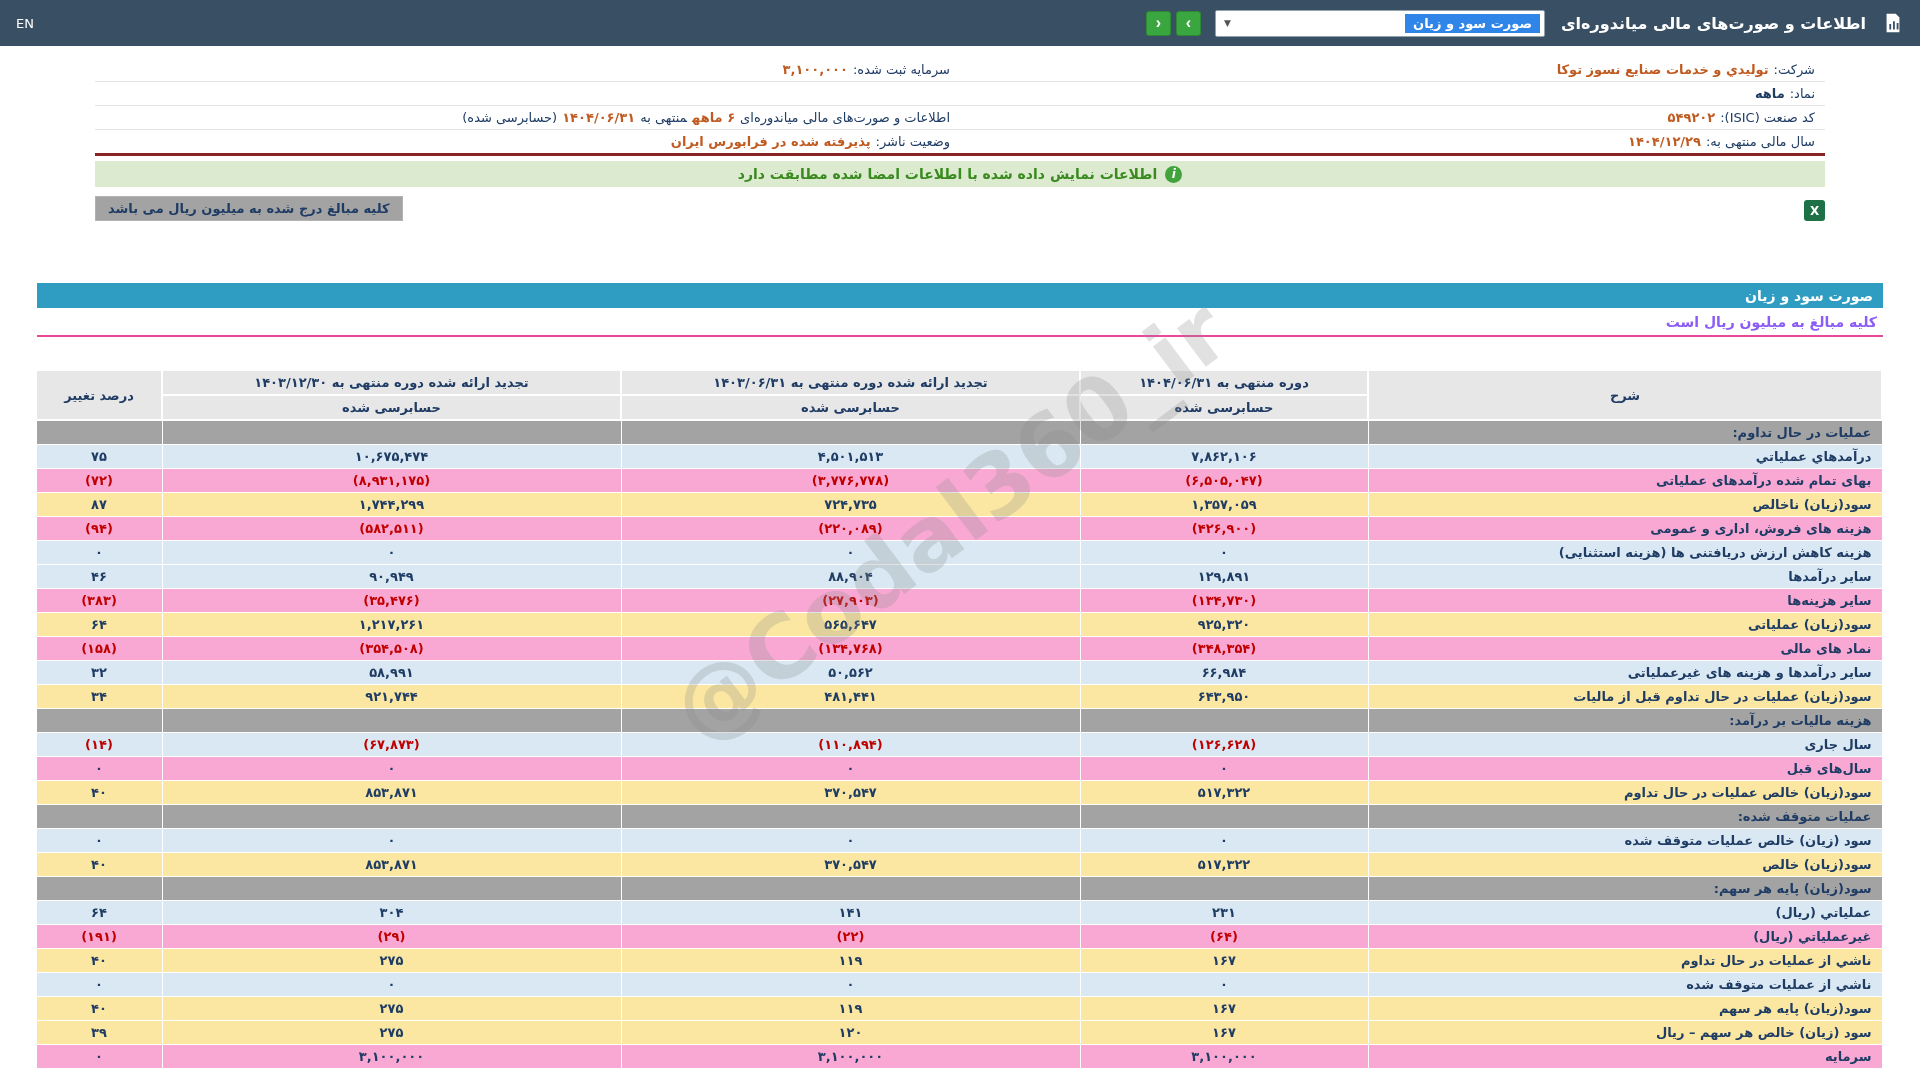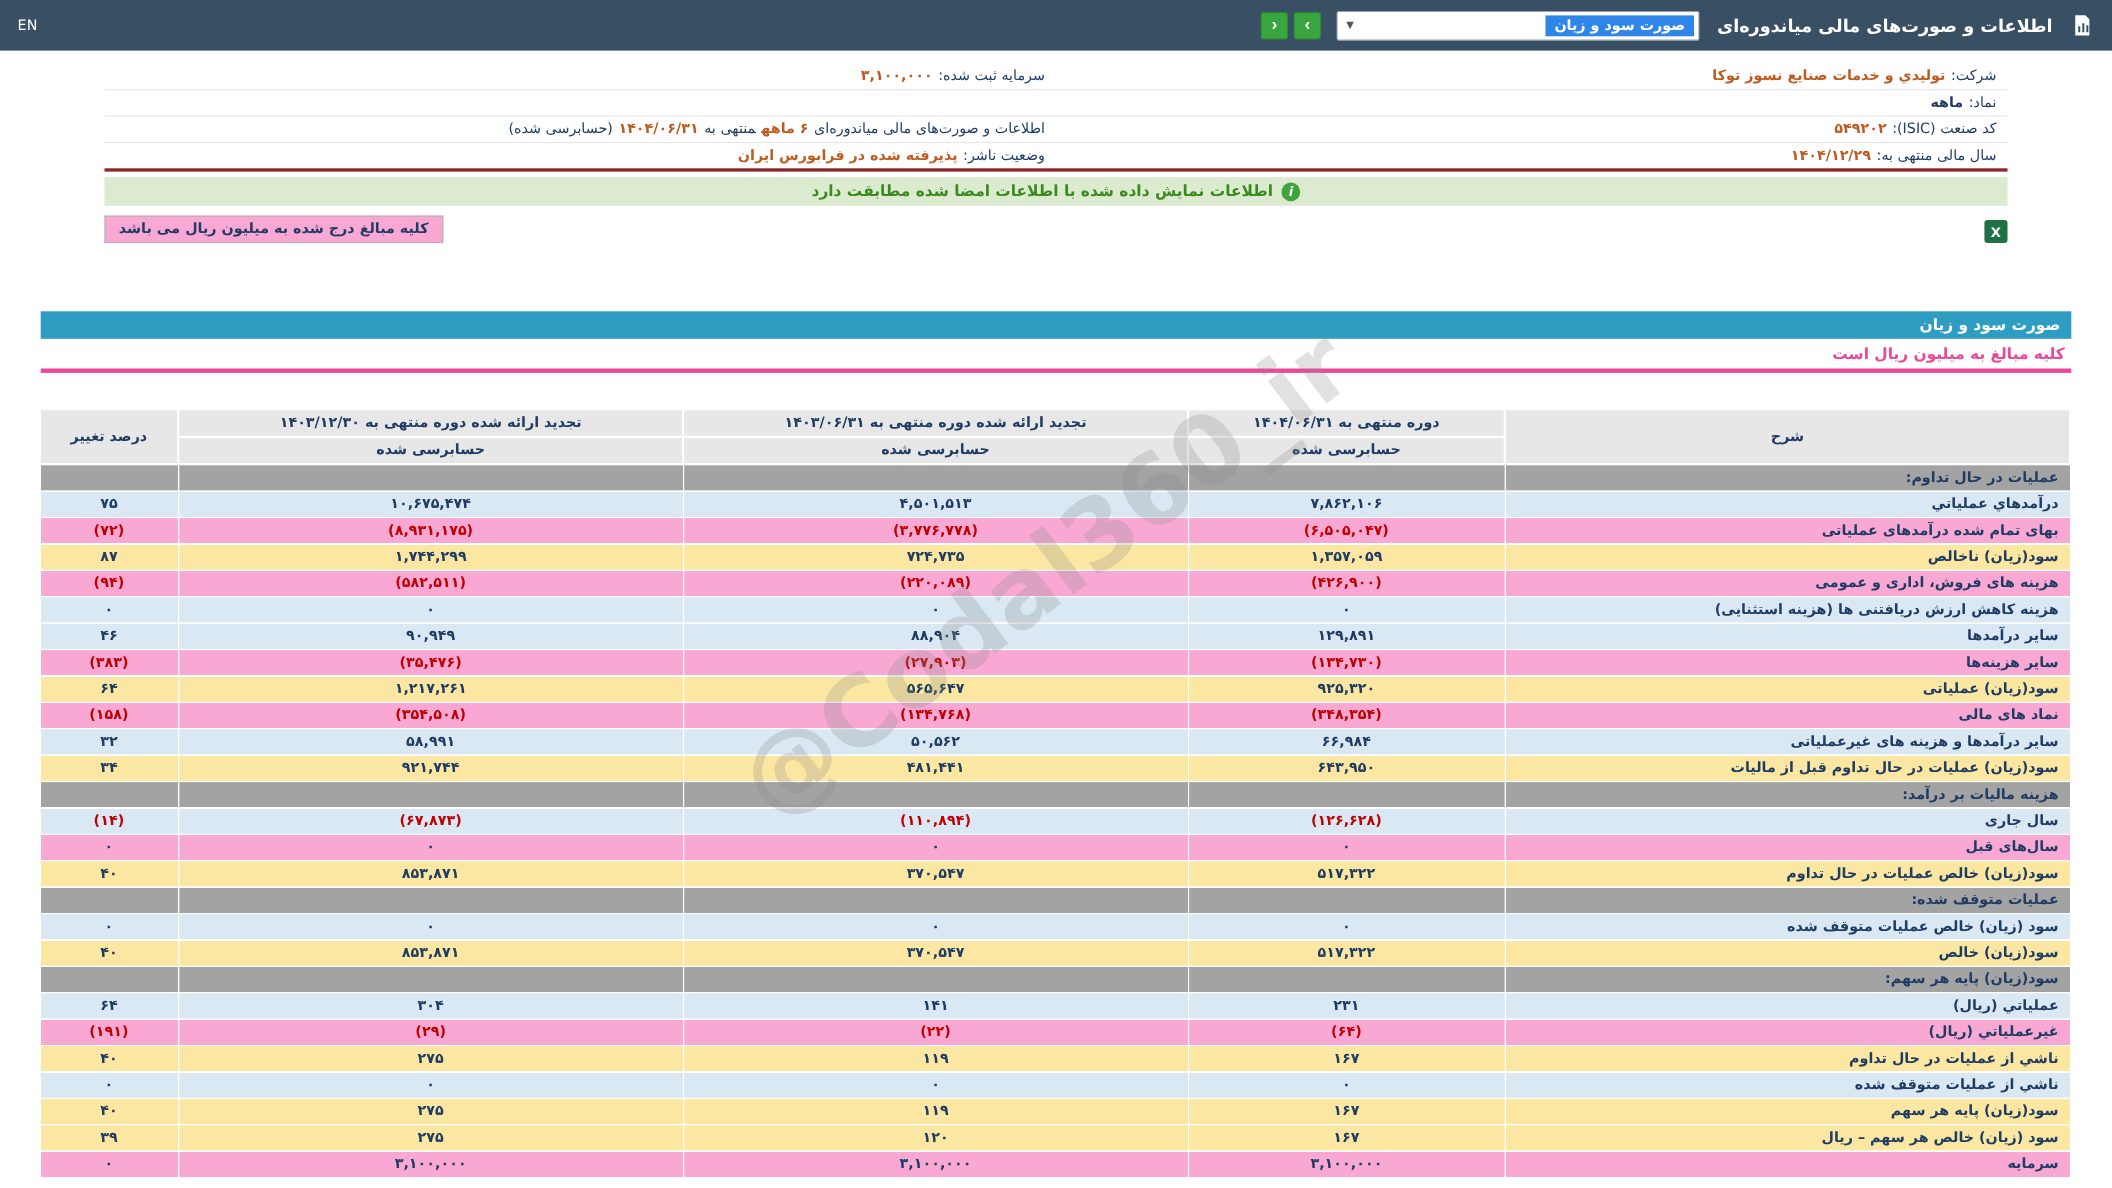--- a/index.html
+++ b/index.html
@@ -71,35 +71,35 @@
   
   .note-row { margin: 9px 95px 0; display: flex; justify-content: space-between; align-items: flex-end; }
   .excel-icon {
     width: 21px; height: 21px; border-radius: 3px;
     background: #1e7145; color: #fff;
     font-size: 12px; font-weight: bold;
     display: flex; align-items: center; justify-content: center;
     cursor: pointer;
   }
   .unit-note {
-    border: 1px solid #b3b3b3; background: #f9a8d4;
+    border: 1px solid #b3b3b3; background: #a3a3a3;
     padding: 4px 12px; font-size: 13px; font-weight: bold; color: #1f3c64;
     white-space: nowrap;
   }
 
   
   .statement { margin: 62px 37px 0; position: relative; z-index: 1; }
   .title-bar {
     background: #2f9dc1; color: #fff;
     height: 25px; display: flex; align-items: center;
     padding: 0 10px; font-size: 14px; font-weight: bold;
   }
   .subtitle {
-    font-size: 14px; font-weight: bold; color: #ec4899;
-    padding: 6px 6px 5px; border-bottom: 4px solid #ec4899;
+    font-size: 14px; font-weight: bold; color: #8b5cf6;
+    padding: 6px 6px 5px; border-bottom: 2px solid #ec4899;
   }
   table.fin { width: 100%; border-collapse: collapse; margin-top: 32px; table-layout: fixed; }
   .c-desc { width: 514px; } .c-p1 { width: 288px; } .c-p2 { width: 459px; } .c-p3 { width: 459px; } .c-chg { width: 126px; }
   table.fin th {
     background: #e7e7e7; color: #1f3c64;
     font-size: 13px; font-weight: bold;
     height: 25px; padding: 0 6px;
     border: 2px solid #fff; text-align: center;
     white-space: nowrap; overflow: hidden;
   }

